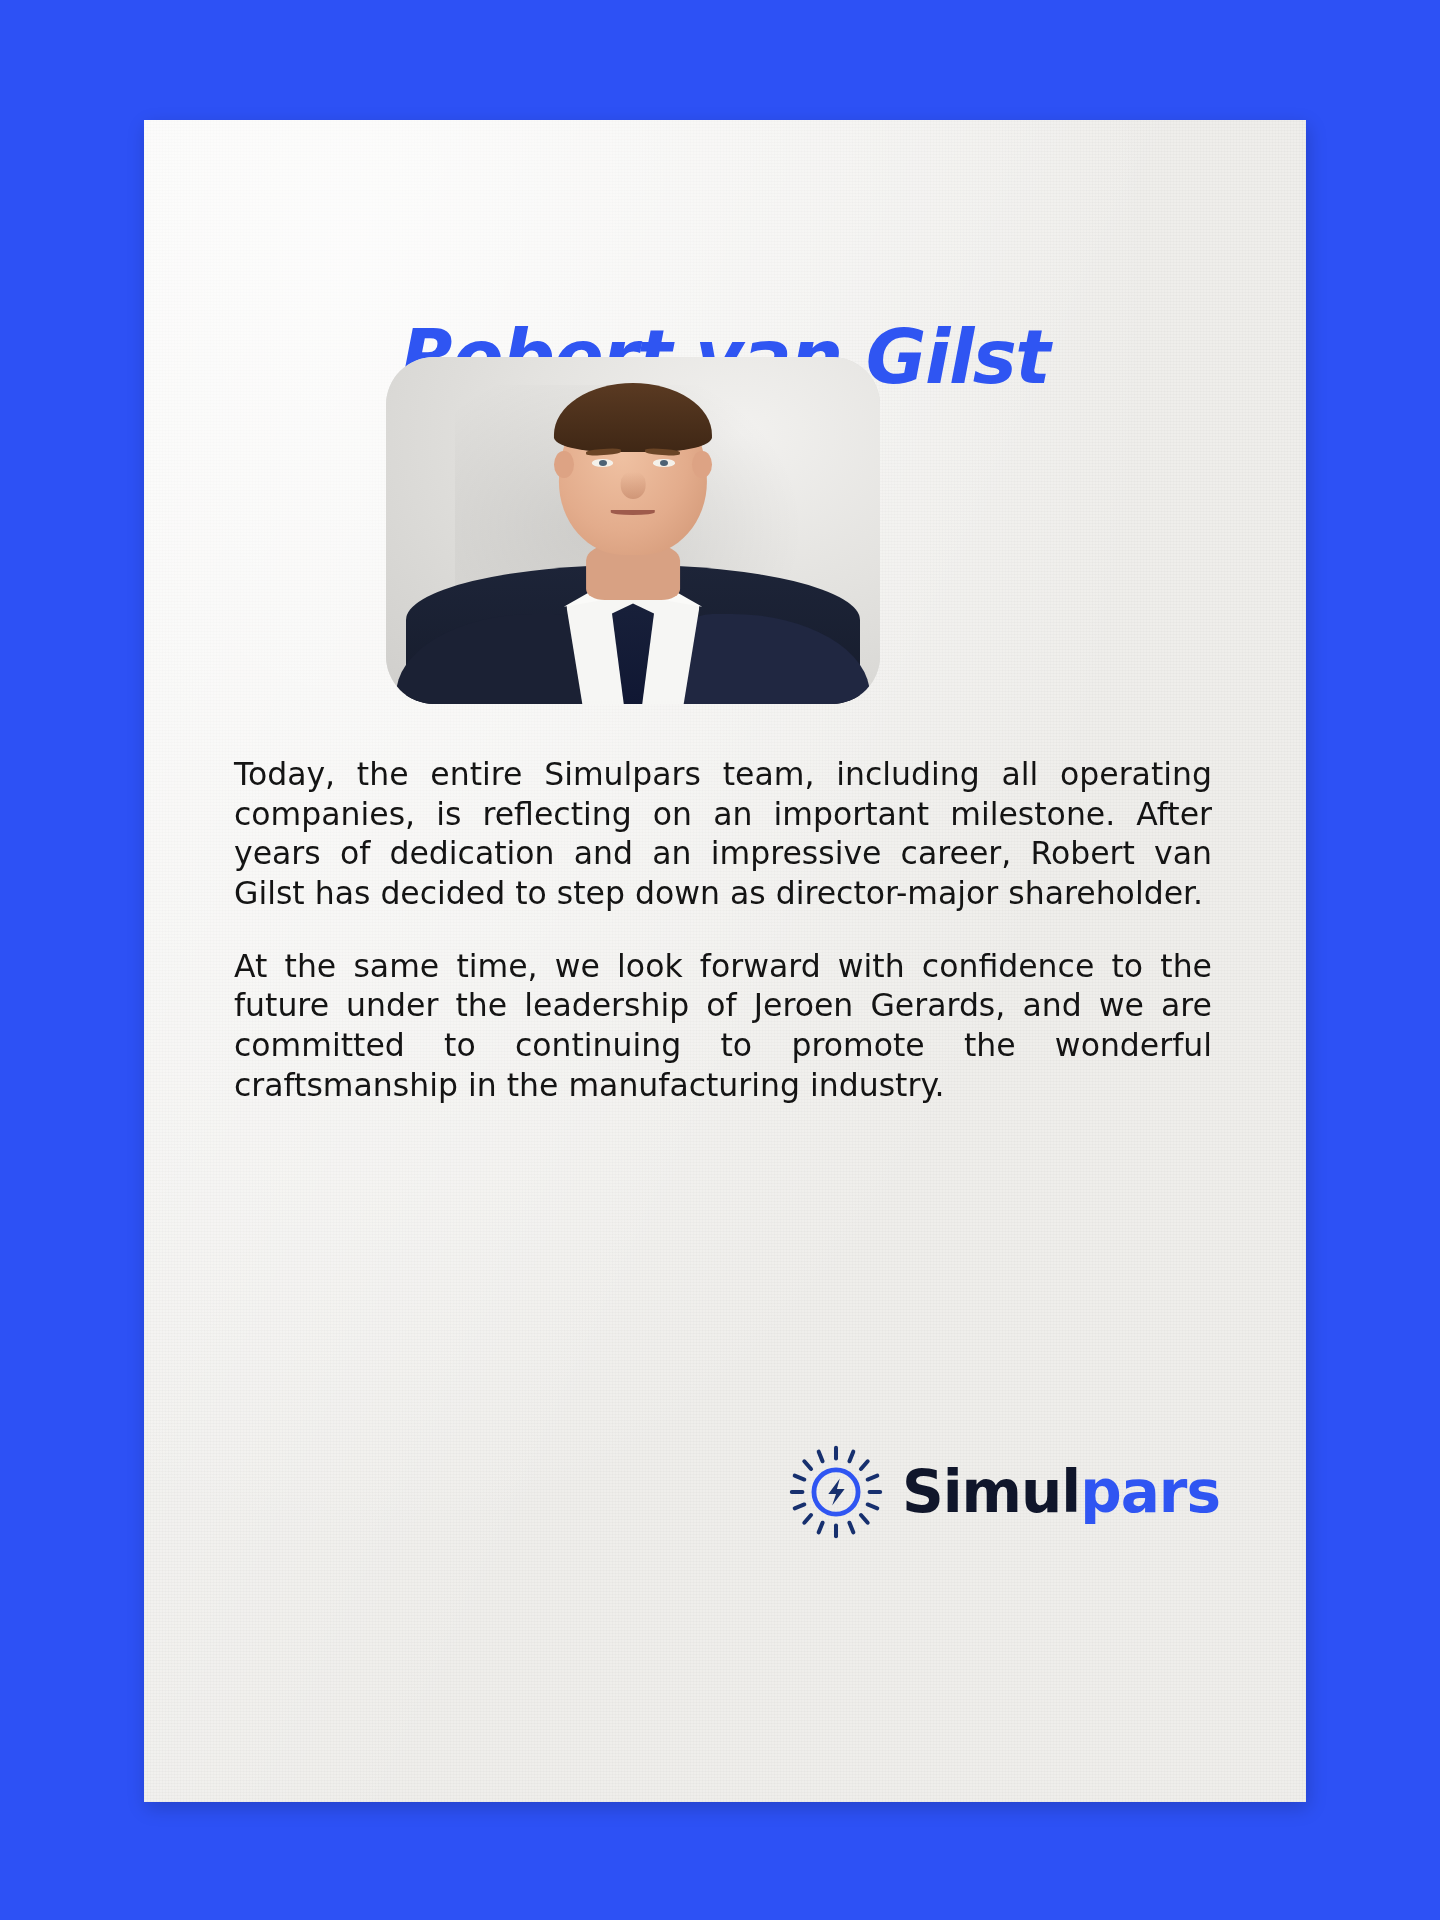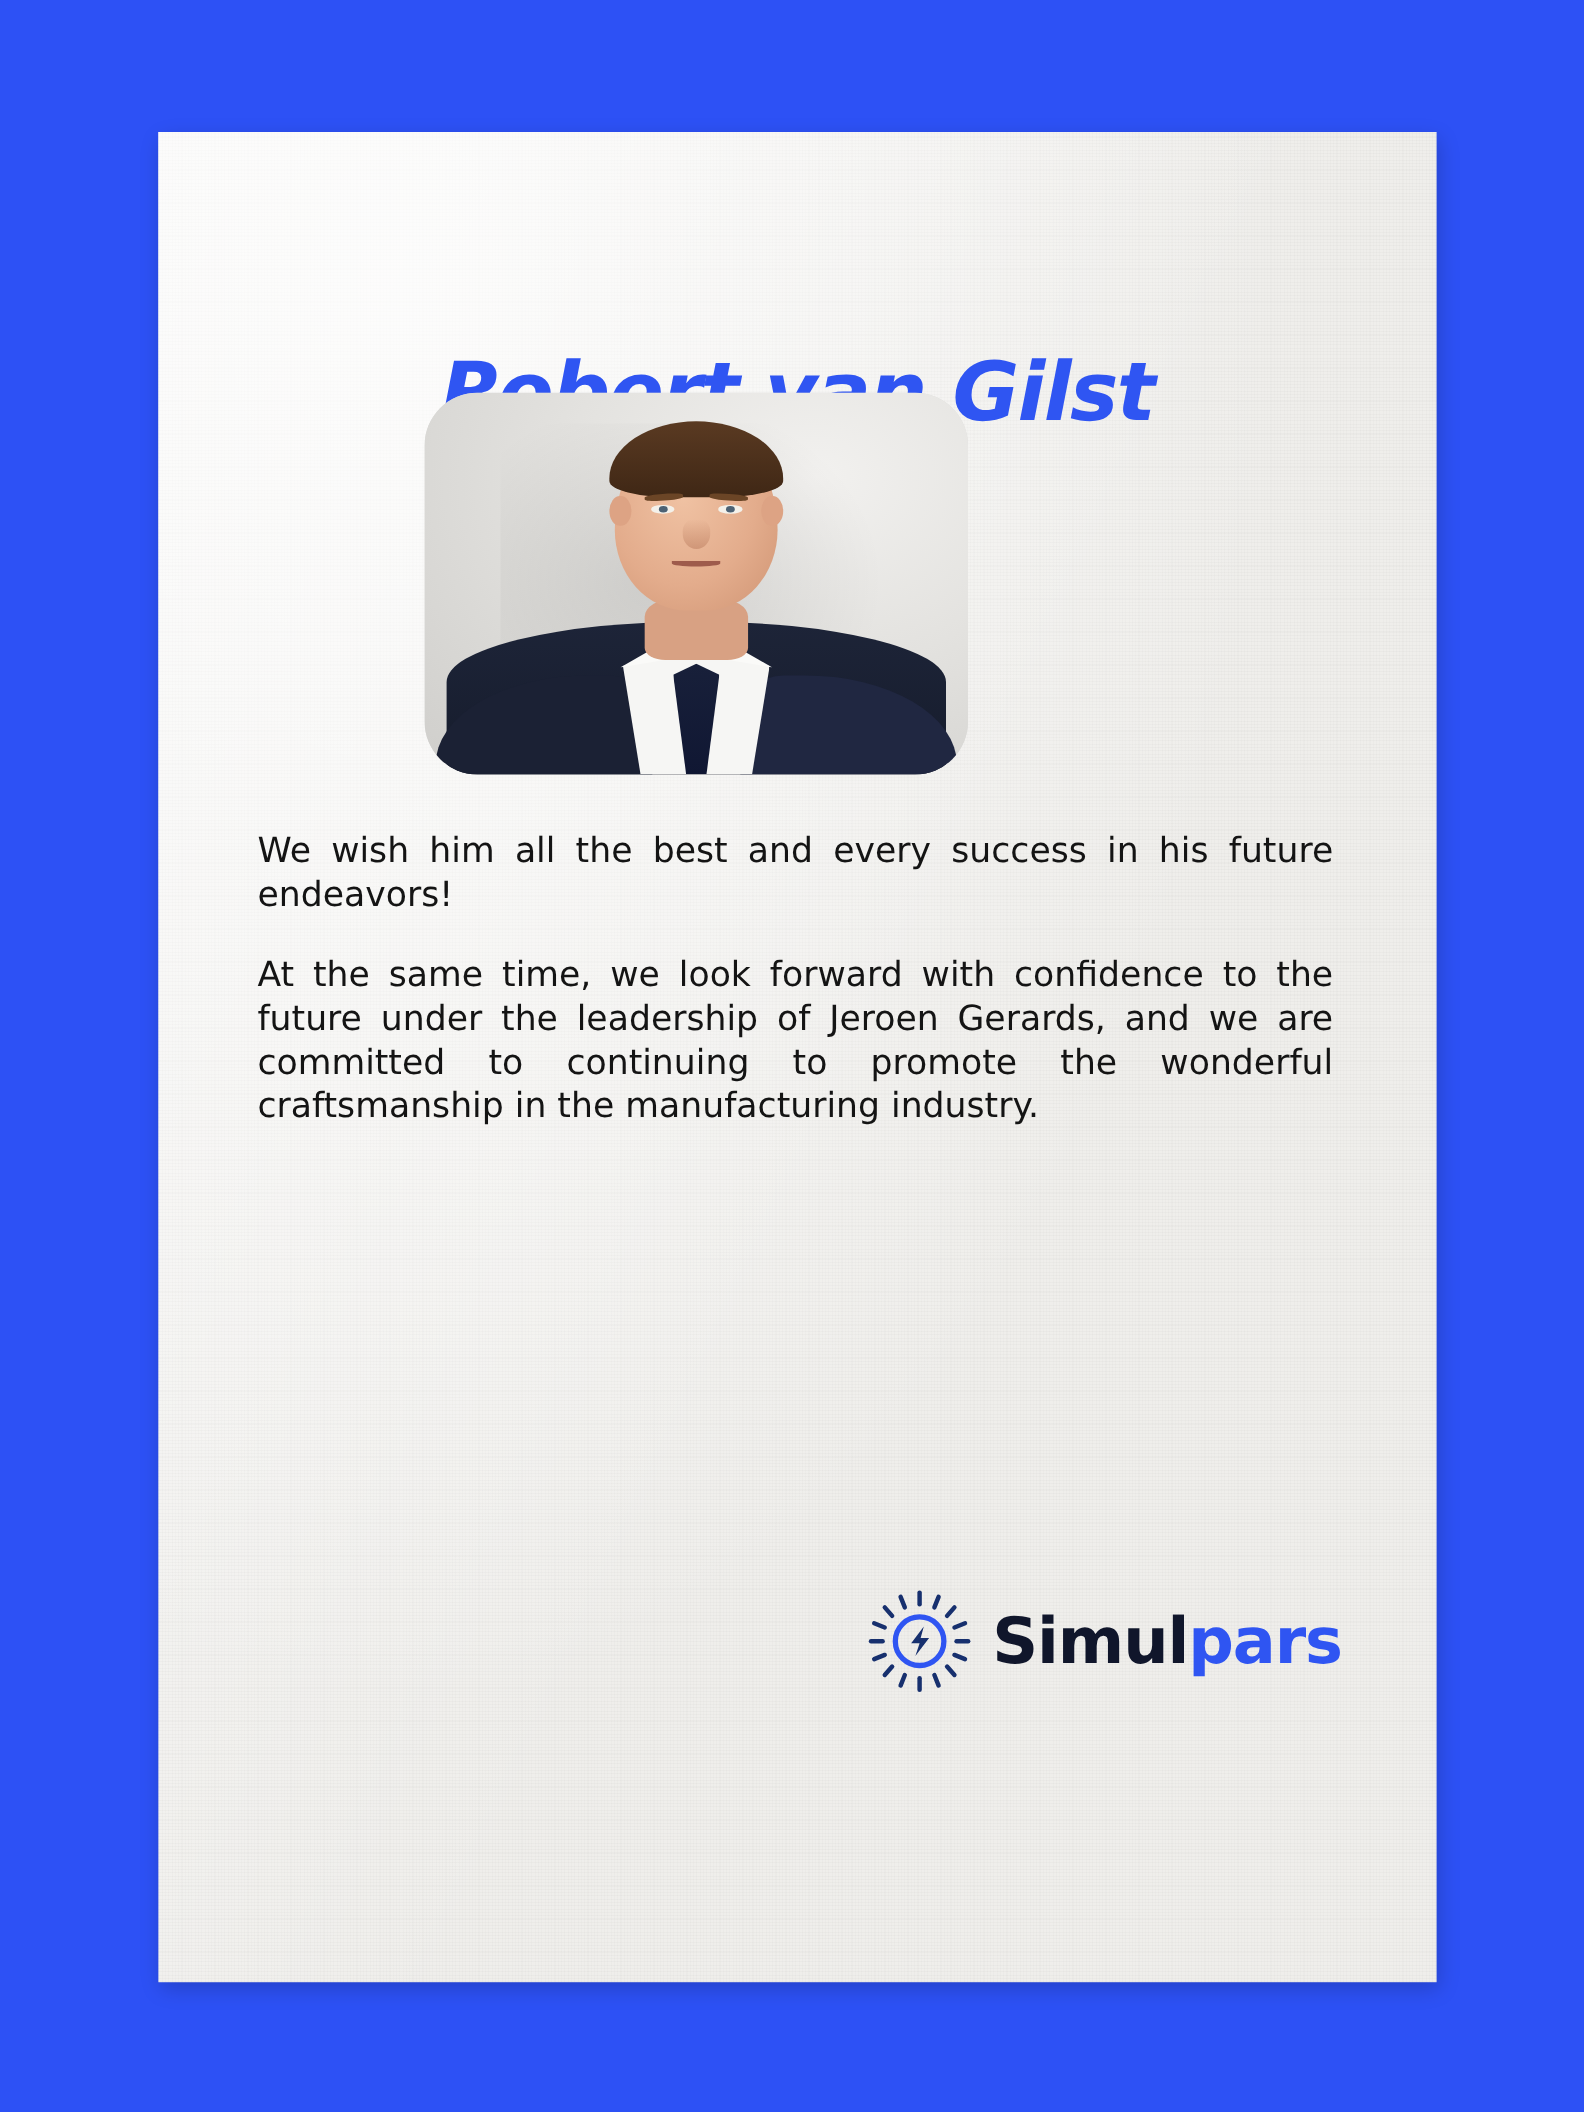--- a/index.html
+++ b/index.html
@@ -313,21 +313,21 @@
           <div class="pt-brow-l"></div>
           <div class="pt-brow-r"></div>
           <div class="pt-eye-l"></div>
           <div class="pt-eye-r"></div>
           <div class="pt-nose"></div>
           <div class="pt-mouth"></div>
         </div>
       </div>
 
       <div class="body-copy">
-        <p>We wish him all the best and every success in his future endeavors!</p>
+        <p>Today, the entire Simulpars team, including all operating companies, is reflecting on an important milestone. After years of dedication and an impressive career, Robert van Gilst has decided to step down as director-major shareholder.</p>
         <p>At the same time, we look forward with confidence to the future under the leadership of Jeroen Gerards, and we are committed to continuing to promote the wonderful craftsmanship in the manufacturing industry.</p>
       </div>
 
       <div class="logo">
         <span class="logo-mark">
           <svg viewBox="0 0 100 100" width="96" height="96" aria-hidden="true">
             <g stroke="#17306e" stroke-width="4.2" stroke-linecap="round" fill="none">
               <line x1="50" y1="4" x2="50" y2="15"></line>
               <line x1="68" y1="8" x2="64" y2="18"></line>
               <line x1="83" y1="18" x2="76" y2="26"></line>

